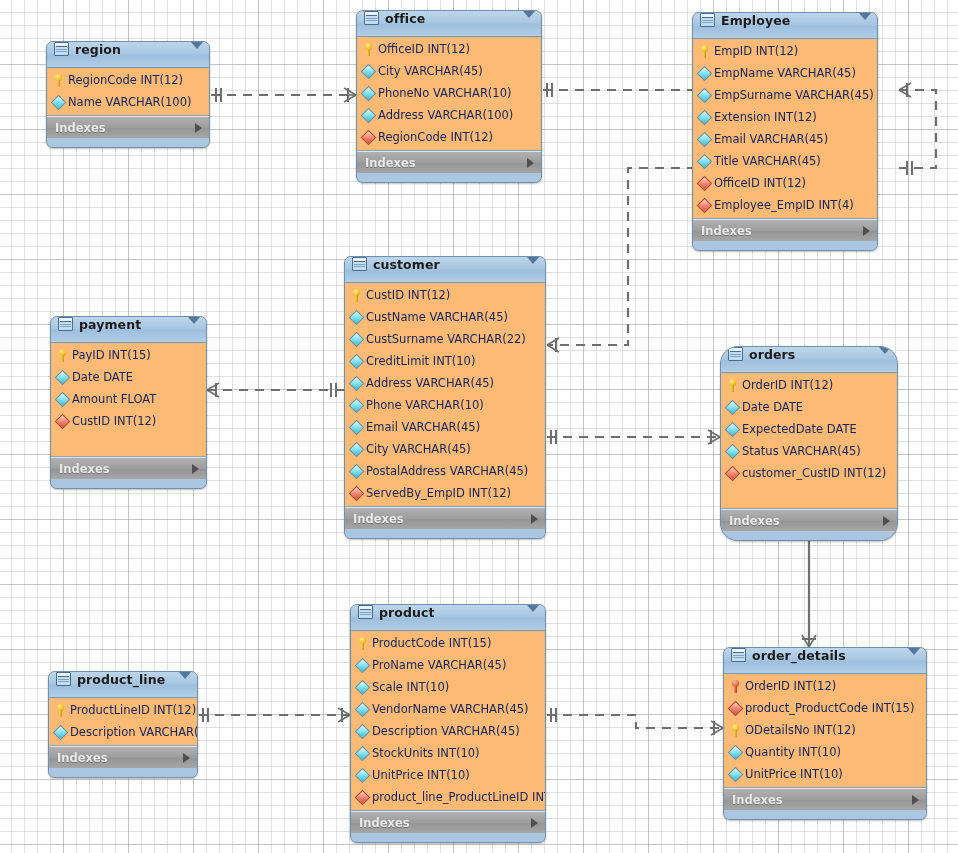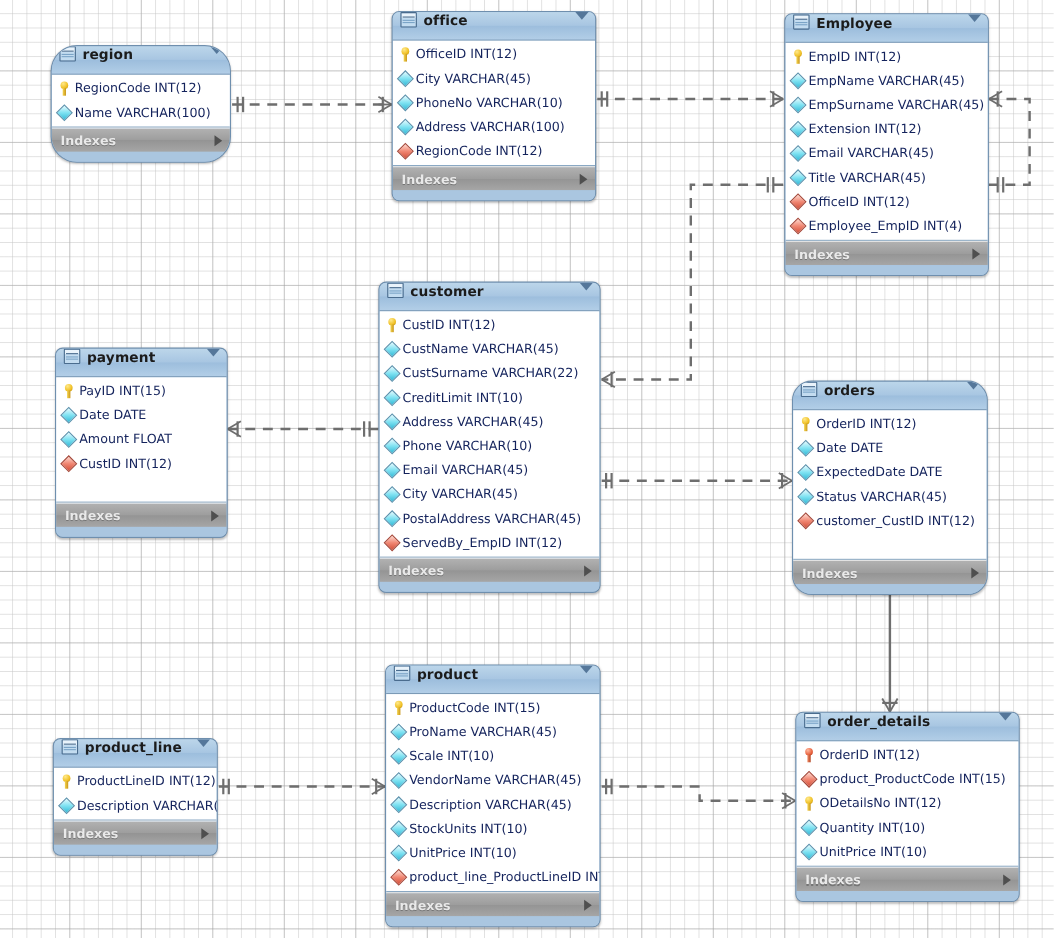--- a/index.html
+++ b/index.html
@@ -53,21 +53,21 @@
   .tbl-ico::before{
     content:"";position:absolute;left:1px;right:1px;top:3px;height:1px;
     background:#4a6c8e;box-shadow:0 3px 0 #7ba4c7,0 5px 0 #7ba4c7;
   }
   .caret{
     width:0;height:0;flex:0 0 auto;
     border-left:6px solid transparent;border-right:6px solid transparent;
     border-top:7px solid #55779a;
   }
   .cols{
-    background:#ffffff;
+    background:#fdba74;
     border-bottom:1px solid #8aa8c3;
     padding:1px 0 2px 0;
   }
   .col{
     height:22px;
     display:flex;align-items:center;
     padding-left:6px;
     font-size:11.5px;color:#14235c;
     white-space:nowrap;
   }
@@ -213,21 +213,21 @@
         <line x1="208" y1="708" x2="208" y2="722" stroke-width="2"></line>
         <line x1="342" y1="708" x2="342" y2="722" stroke-width="2"></line>
         <polyline points="350,715 338,708" stroke-width="1.6"></polyline>
         <polyline points="350,715 338,722" stroke-width="1.6"></polyline>
       </g>
 
     </g>
   </svg>
 
   <div id="tables-host">
-      <div class="tbl" style="left: 46px; top: 41px; width: 164px; border-radius: 24px;">
+      <div class="tbl" style="left: 46px; top: 41px; width: 164px;">
         <div class="tbl-title">
           <span class="tbl-ico"></span>
           <span class="tname">region</span>
           <span class="caret"></span>
         </div>
         <div class="cols">
           <div class="col">
             <span class="gl gl-pk"></span>
             <span class="cname">RegionCode INT(12)</span>
           </div>
@@ -269,21 +269,21 @@
             <span class="gl gl-dfk"></span>
             <span class="cname">RegionCode INT(12)</span>
           </div>
         </div>
         <div class="idx">
           <span class="ilabel">Indexes</span>
           <span class="iarrow"></span>
         </div>
         <div class="foot"></div>
       </div>
-      <div class="tbl" style="left: 713px; top: 12px; width: 186px;">
+      <div class="tbl" style="left: 692px; top: 12px; width: 186px;">
         <div class="tbl-title">
           <span class="tbl-ico"></span>
           <span class="tname">Employee</span>
           <span class="caret"></span>
         </div>
         <div class="cols">
           <div class="col">
             <span class="gl gl-pk"></span>
             <span class="cname">EmpID INT(12)</span>
           </div>

